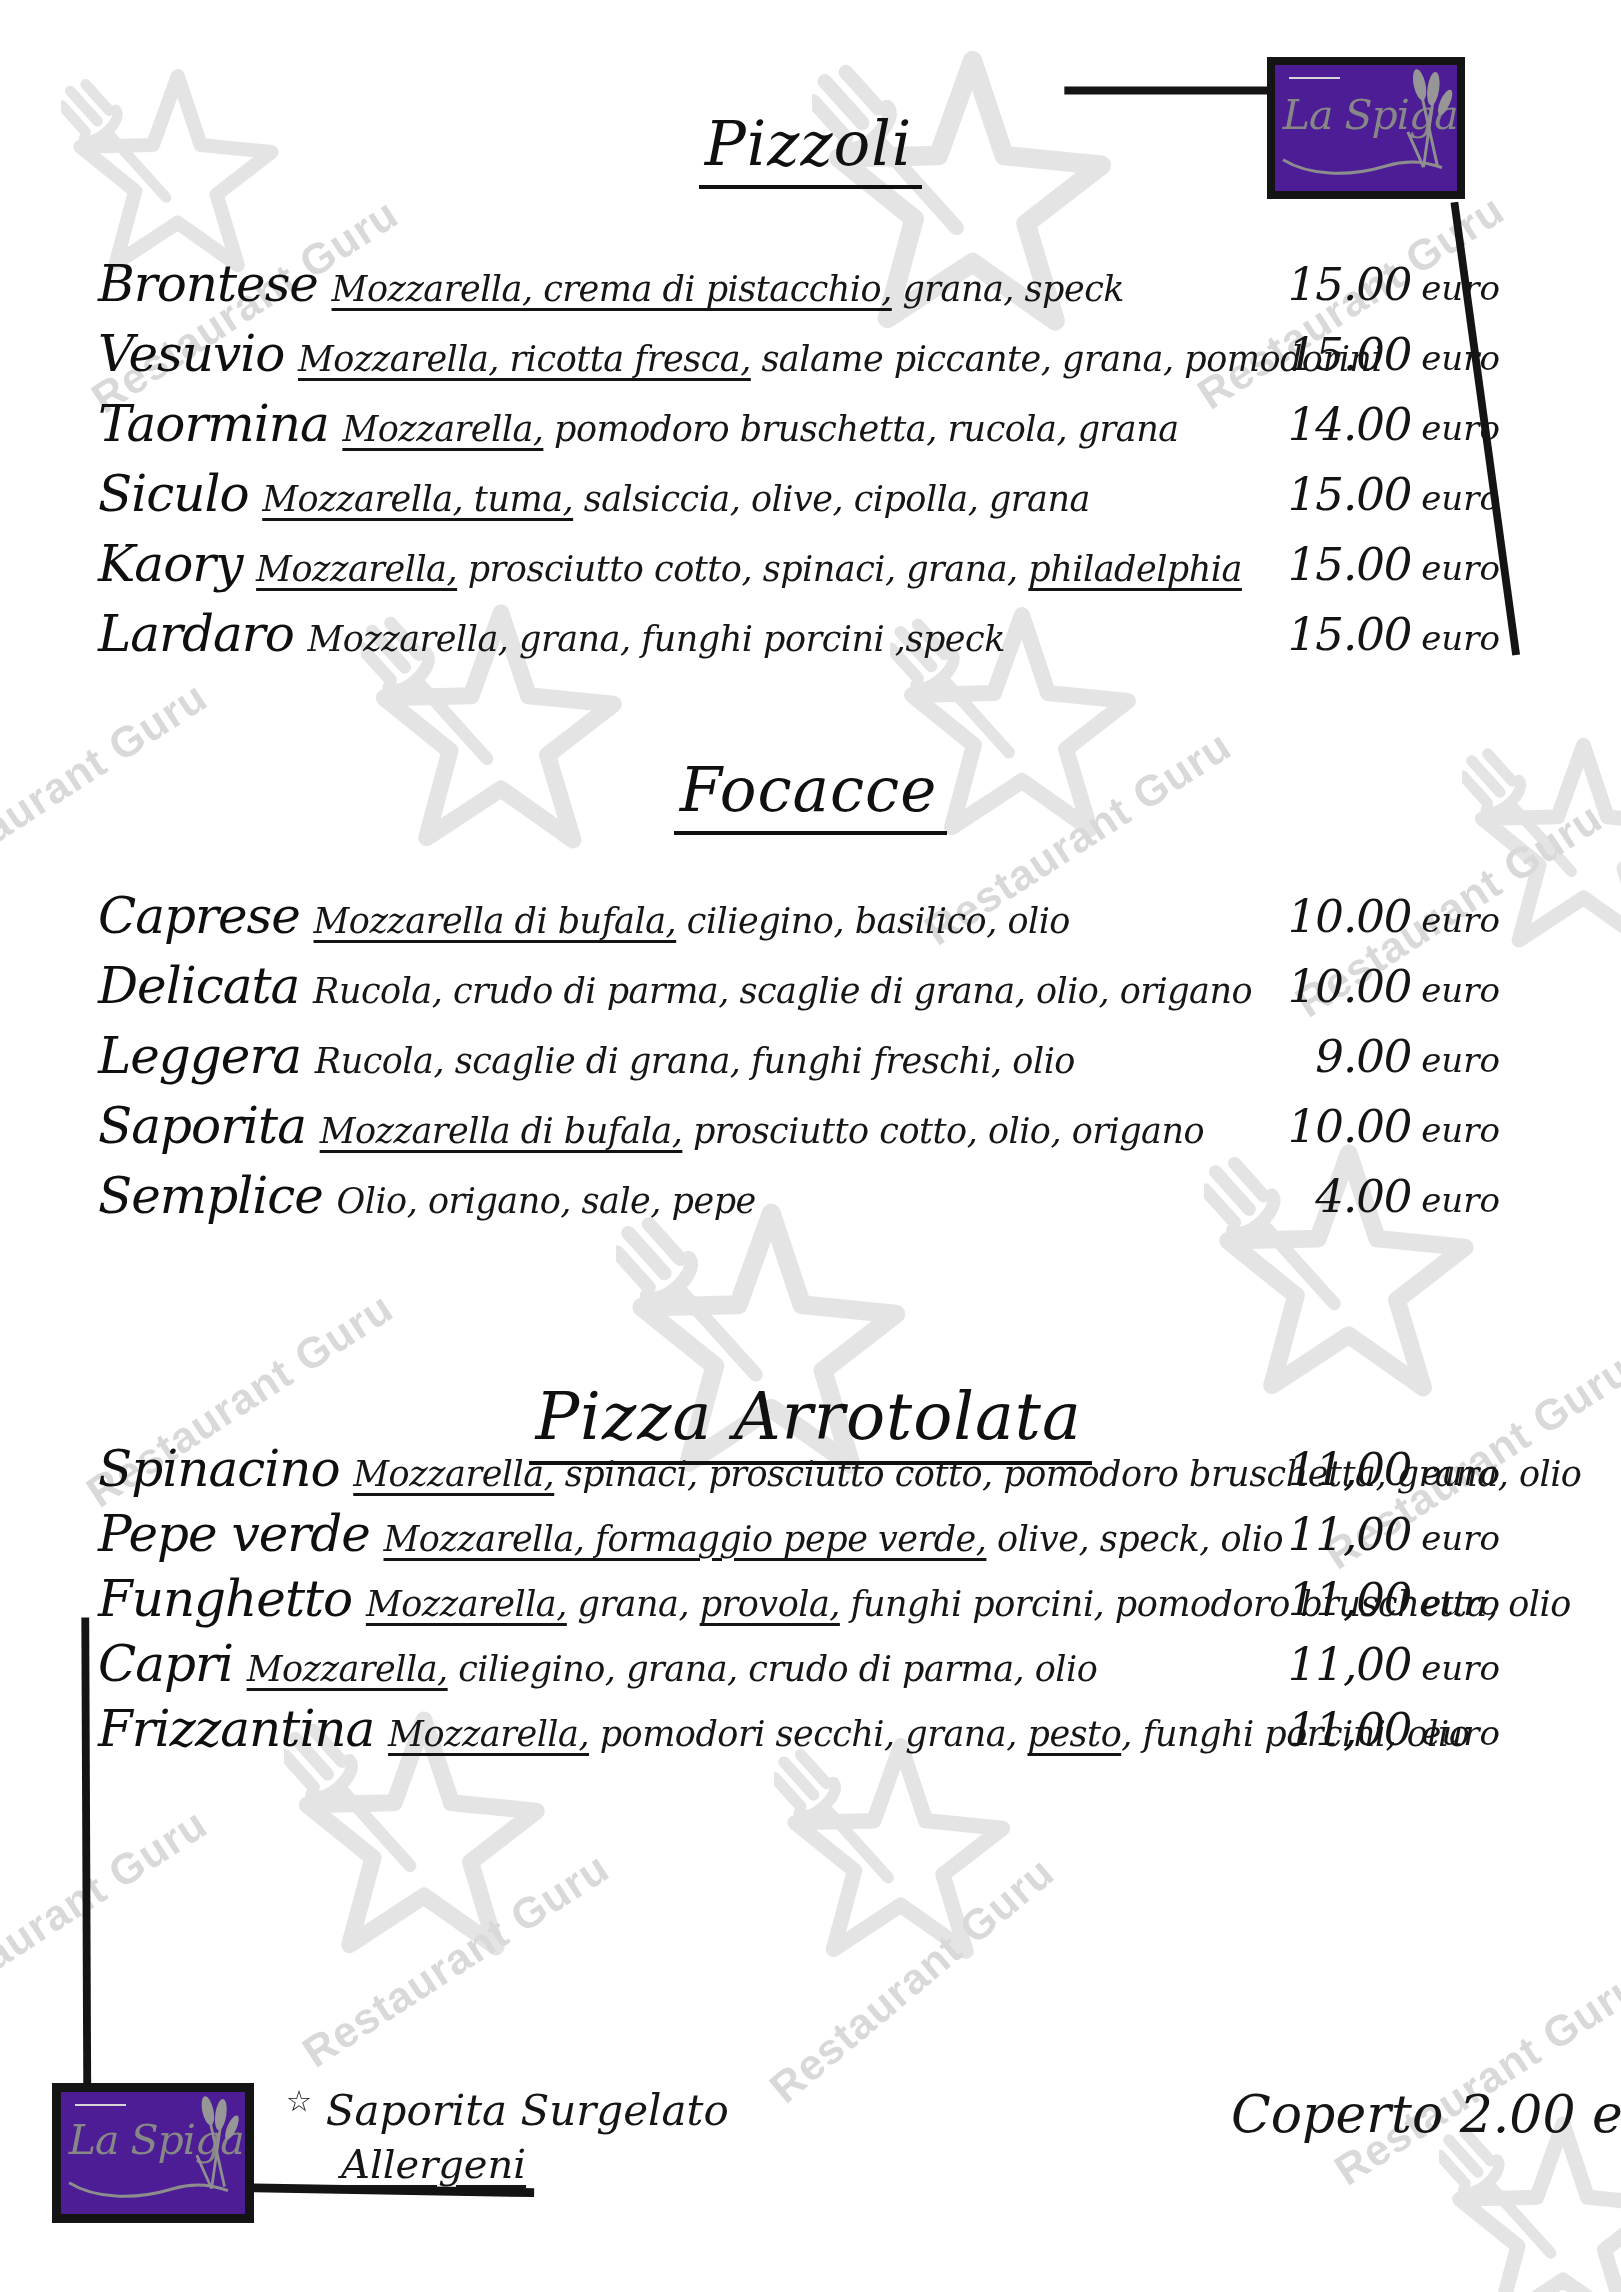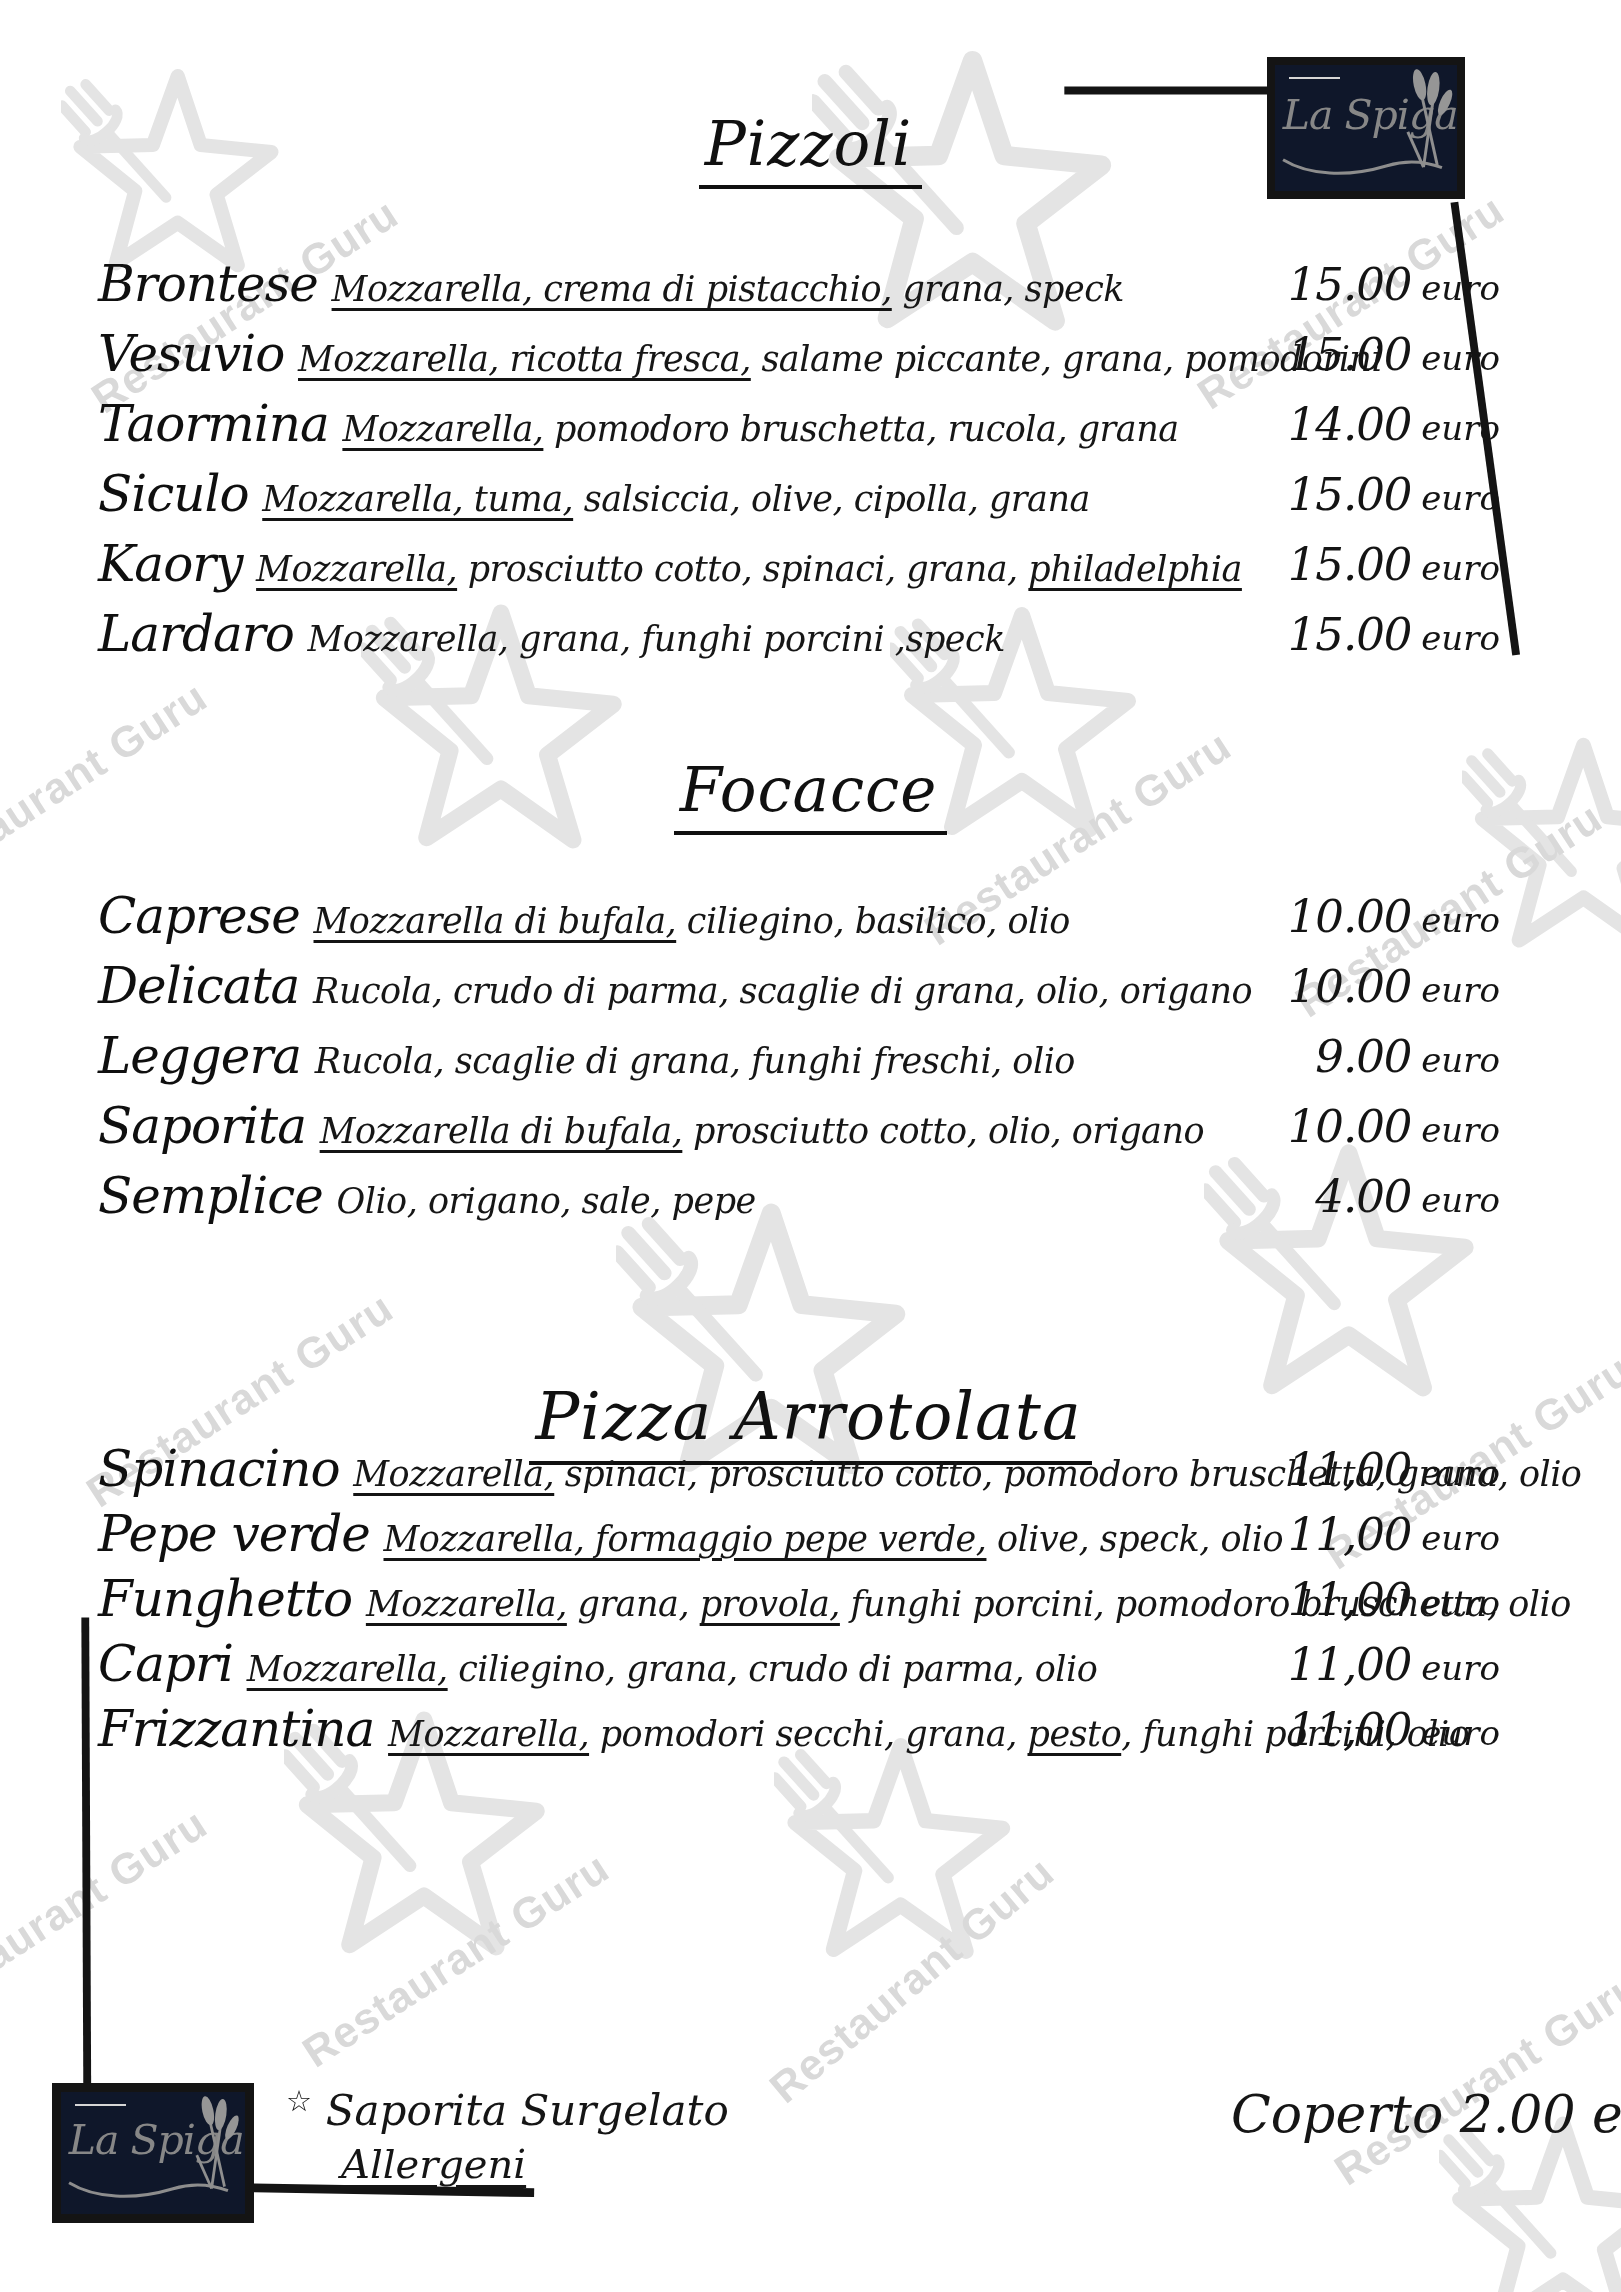--- a/index.html
+++ b/index.html
@@ -14,21 +14,21 @@
     position:absolute;pointer-events:none;white-space:nowrap;
     font-family:"Liberation Sans", sans-serif;font-weight:bold;
     font-size:43px;color:#d9d9d9;letter-spacing:1px;
     transform:translate(-50%,-50%) rotate(-33deg);
   }
   .wm-text.r40{transform:translate(-50%,-50%) rotate(-40deg);}
   
   .rules{position:absolute;left:0;top:0;pointer-events:none;}
   
   .logo-box{
-    position:absolute;background:#0f172a;border:8.8px solid #141414;
+    position:absolute;background:#4c1d95;border:8.8px solid #141414;
     display:flex;align-items:center;justify-content:center;
   }
   .logo-box.top{left:1267px;top:57px;width:182px;height:126px;}
   .logo-box.bottom{left:52px;top:2083px;width:184px;height:122px;border-width:9.8px;}
   .logo-inner{position:relative;width:100%;height:100%;}
   .brand-script{
     position:absolute;left:7.8px;top:25.5px;
     font-style:italic;font-size:41px;color:#878787;
     font-family:"DejaVu Serif", serif;letter-spacing:-1px;white-space:nowrap;
   }

